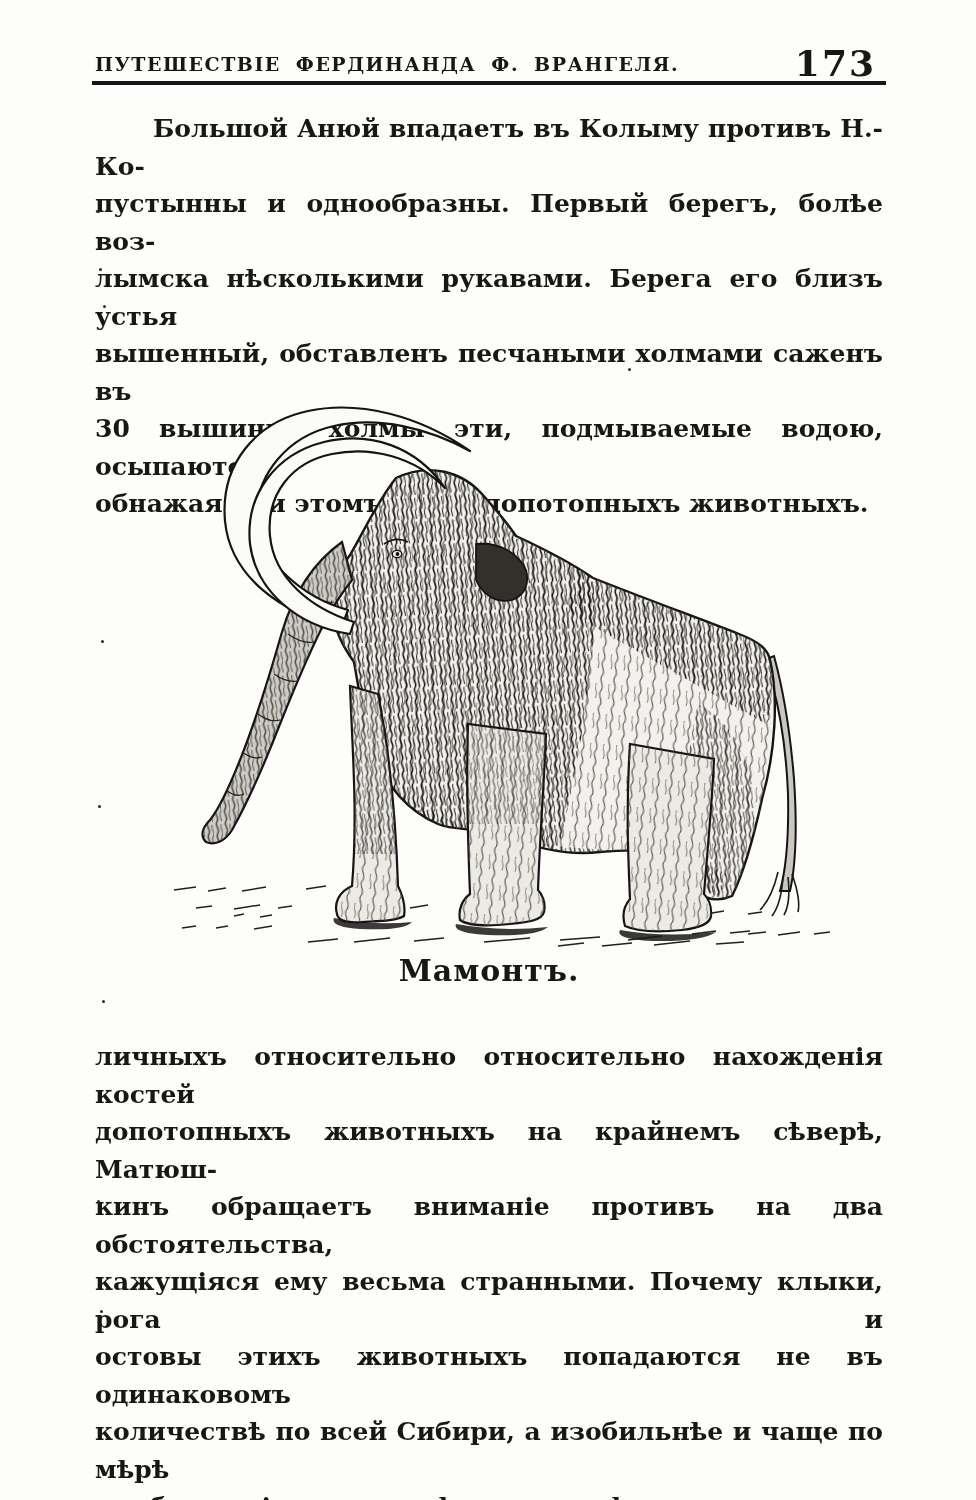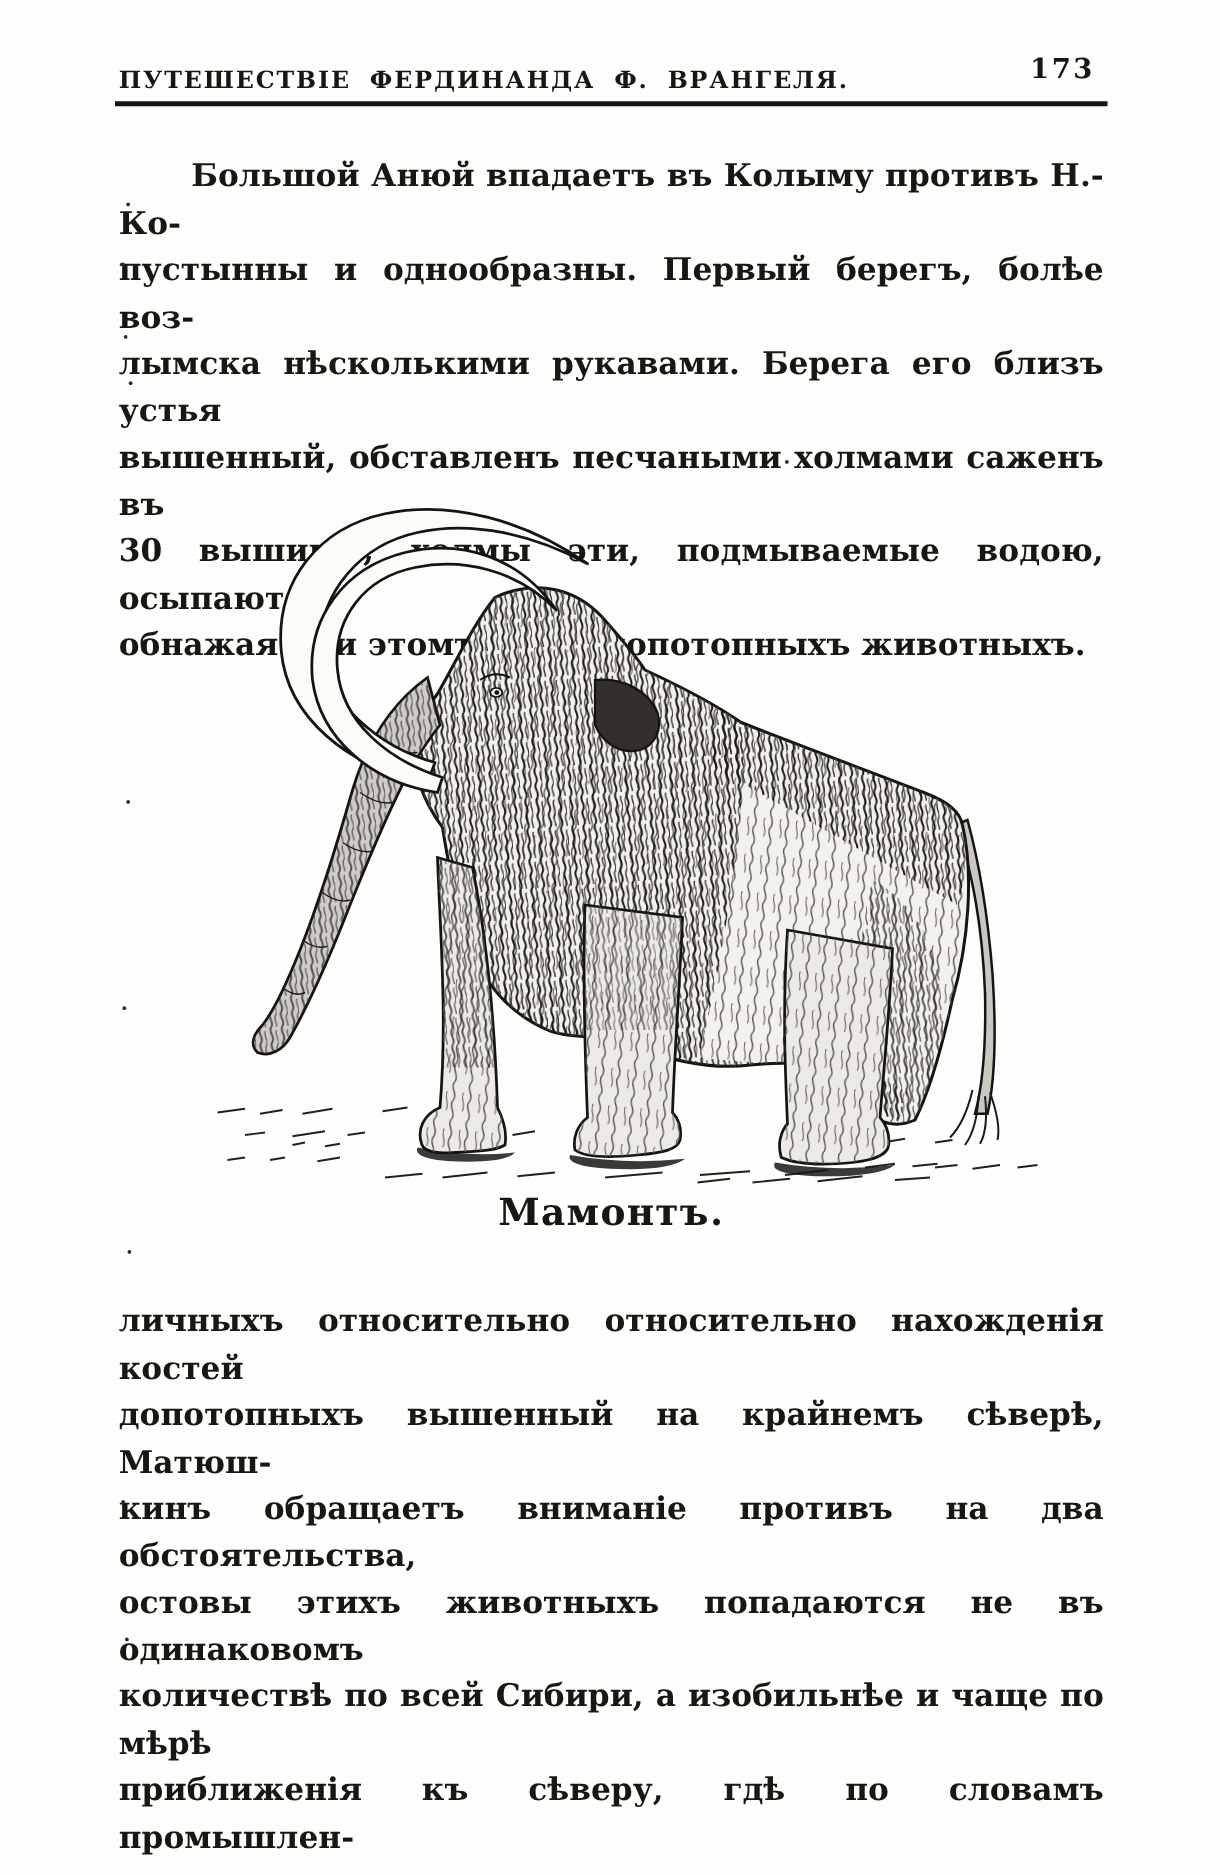--- a/index.html
+++ b/index.html
@@ -7,30 +7,30 @@
     position:relative;width:976px;height:1500px;overflow:hidden;
     background:#fdfdfb;color:#191714;
     font-family:"DejaVu Serif","DejaVu Sans",serif;font-weight:700;
   }
   .hdr-title{
     position:absolute;top:53px;left:95px;width:788px;text-align:left;
     font-size:19px;letter-spacing:1.5px;word-spacing:7px;white-space:nowrap;
   }
   .hdr-num{
     position:absolute;top:42px;left:740px;width:136px;text-align:right;
-    font-size:22px;letter-spacing:2px;
+    font-size:36px;letter-spacing:2px;
   }
   .hdr-rule{position:absolute;left:92px;top:81px;width:794px;height:4px;background:#161616;}
   .textblock{position:absolute;left:95px;width:788px;font-size:25px;line-height:37.5px;}
   .tb-p1{top:110px;}
   .tb-p2first{top:335px;}
   .tb-p2cont{top:1038px;}
   .line{text-align:justify;text-align-last:justify;}
   .line.noj{text-align-last:left;}
-  .line.indent{text-indent:58px;margin-top:12px;}
+  .line.indent{text-indent:58px;}
   .figure{position:absolute;left:138px;top:394px;width:700px;height:560px;}
   .figure svg{display:block;width:700px;height:560px;}
   .caption{
     position:absolute;left:95px;top:953px;width:788px;text-align:center;
     font-size:30px;letter-spacing:1px;
   }
   .speck{position:absolute;background:#2a2а28;background:#2a2a28;border-radius:50%;}
 </style>
 </head>
 <body>
@@ -164,22 +164,23 @@
         <ellipse cx="259" cy="160" rx="4.8" ry="3.6" fill="#f0efea" stroke="#111" stroke-width="1.4"></ellipse>
         <circle cx="259.5" cy="160" r="1.9" fill="#0c0c0c"></circle>
       </g>
     </svg>
   </div>
 
   <div class="caption">Мамонтъ.</div>
 
   <div class="textblock tb-p2cont">
     <div class="line">личныхъ относительно относительно нахожденія костей</div>
-    <div class="line">допотопныхъ вышенный на крайнемъ сѣверѣ, Матюш-</div>
+    <div class="line">допотопныхъ животныхъ на крайнемъ сѣверѣ, Матюш-</div>
     <div class="line">кинъ обращаетъ вниманіе противъ на два обстоятельства,</div>
+    <div class="line">кажущіяся ему весьма странными. Почему клыки, рога и</div>
     <div class="line">остовы этихъ животныхъ попадаются не въ одинаковомъ</div>
     <div class="line">количествѣ по всей Сибири, а изобильнѣе и чаще по мѣрѣ</div>
     <div class="line">приближенія къ сѣверу, гдѣ по словамъ промышлен-</div>
 
   </div>
 
   <div class="speck" style="left:101px;top:162px;width:3px;height:3px;"></div>
   <div class="speck" style="left:96px;top:210px;width:4px;height:3px;"></div>
   <div class="speck" style="left:99px;top:268px;width:3px;height:3px;"></div>
   <div class="speck" style="left:103px;top:305px;width:3px;height:3px;"></div>

